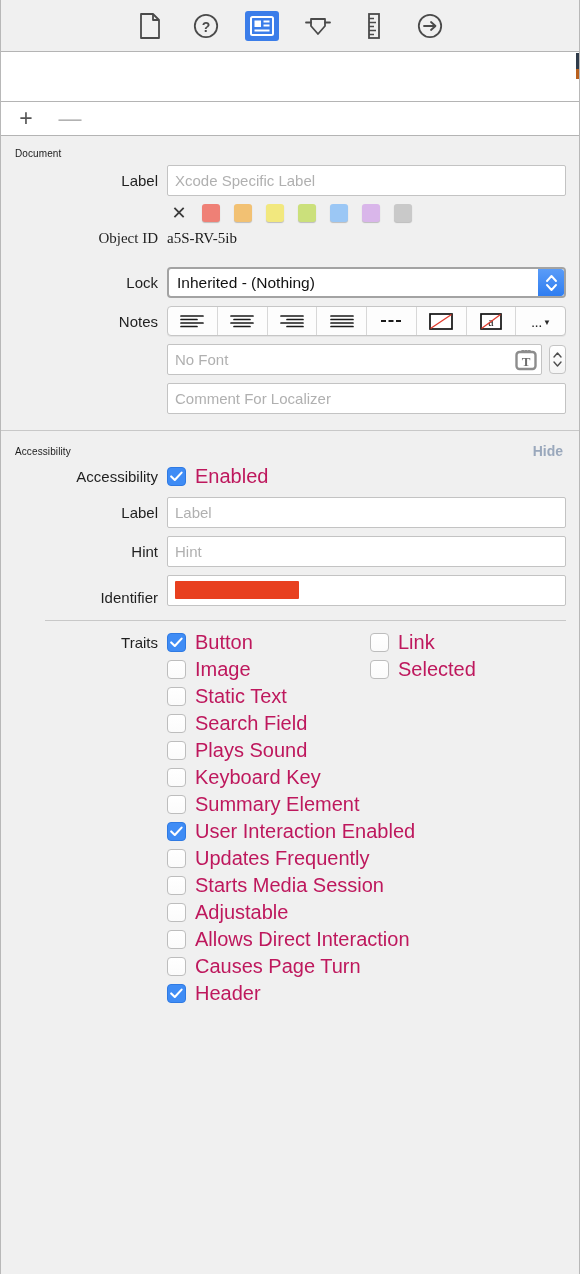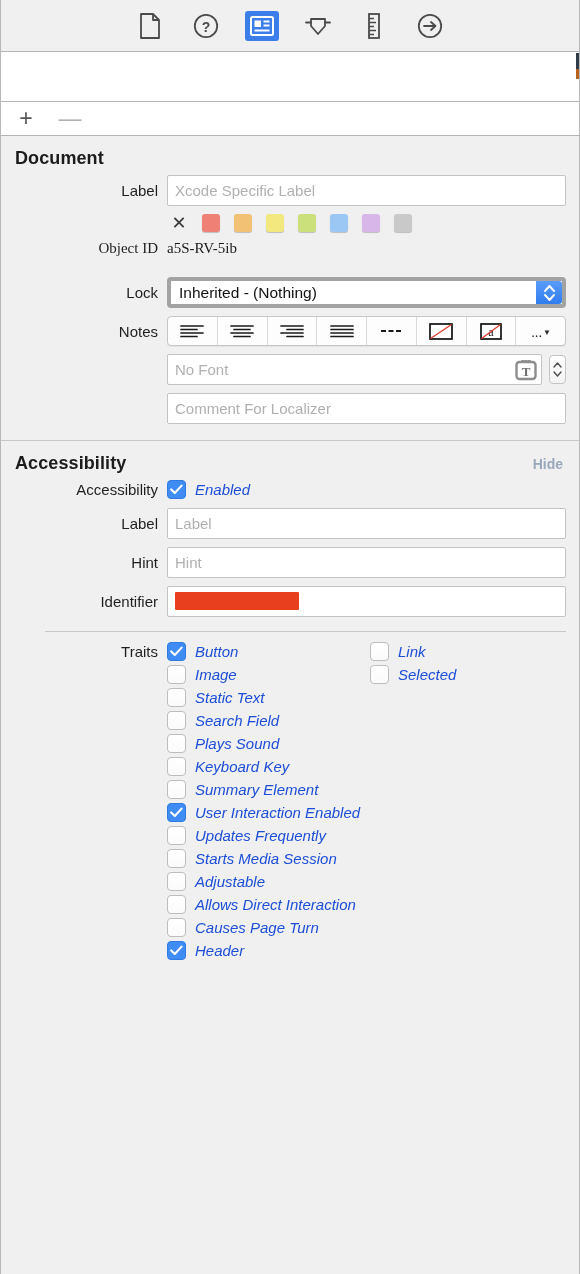--- a/index.html
+++ b/index.html
@@ -83,22 +83,22 @@
     background: #f0f0f0;
   }
   .section-header {
     display: flex;
     align-items: center;
     justify-content: space-between;
     padding: 12px 16px 6px 14px;
     box-sizing: border-box;
   }
   .section-title {
-    font-size: 18px;
-    font-weight: bold;
+    font-size: 10px;
+    font-weight: normal;
     color: #1c1c1c;
     letter-spacing: 0.1px;
   }
   .section-hide {
     font-size: 14px;
     font-weight: bold;
     color: #9aa8bc;
     padding-left: 45px;
   }
   .section-divider {
@@ -148,21 +148,21 @@
     font-size: 15px;
     color: #1a1a1a;
     font-weight: 500;
   }
 
   
   .popup {
     flex: 1;
     height: 31px;
     background: #ffffff;
-    border: 4px solid #a3a3a3;
+    border: 2px solid #a3a3a3;
     border-radius: 4px;
     display: flex;
     align-items: center;
     font-size: 15.5px;
     color: #121212;
     padding-left: 8px;
     box-sizing: border-box;
     position: relative;
     overflow: hidden;
   }
@@ -300,21 +300,21 @@
     background: linear-gradient(#ffffff, #fbfbfb);
     box-sizing: border-box;
     display: flex;
     align-items: center;
     justify-content: center;
   }
   .cbox.checked {
     background: #3f8cf5;
     border-color: #2f7ae3;
   }
-  .cb-text { font-size: 15px; color: #1d4ed8; white-space: nowrap; font-style: italic; }
+  .cb-text { font-size: 20px; color: #be185d; white-space: nowrap; }
 
   .traits-block { padding-bottom: 10px; }
 
   .edge-sliver {
     position: absolute;
     right: 0;
     top: 53px;
     width: 3px;
     height: 36px;
   }
@@ -557,21 +557,21 @@
 
     <div class="row">
       <div class="row-label">Hint</div>
       <div class="row-field">
         <div class="textfield">
           <span class="ph">Hint</span>
         </div>
       </div>
     </div>
 
-    <div class="row" style="margin-bottom:14px;">
+    <div class="row" style="margin-bottom:14px;align-items:flex-end;">
       <div class="row-label">Identifier</div>
       <div class="row-field">
         <div class="textfield">
           <span class="redaction"></span>
         </div>
       </div>
     </div>
 
     <div class="section-divider" style="margin:0 13px 10px 44px;"></div>
 

